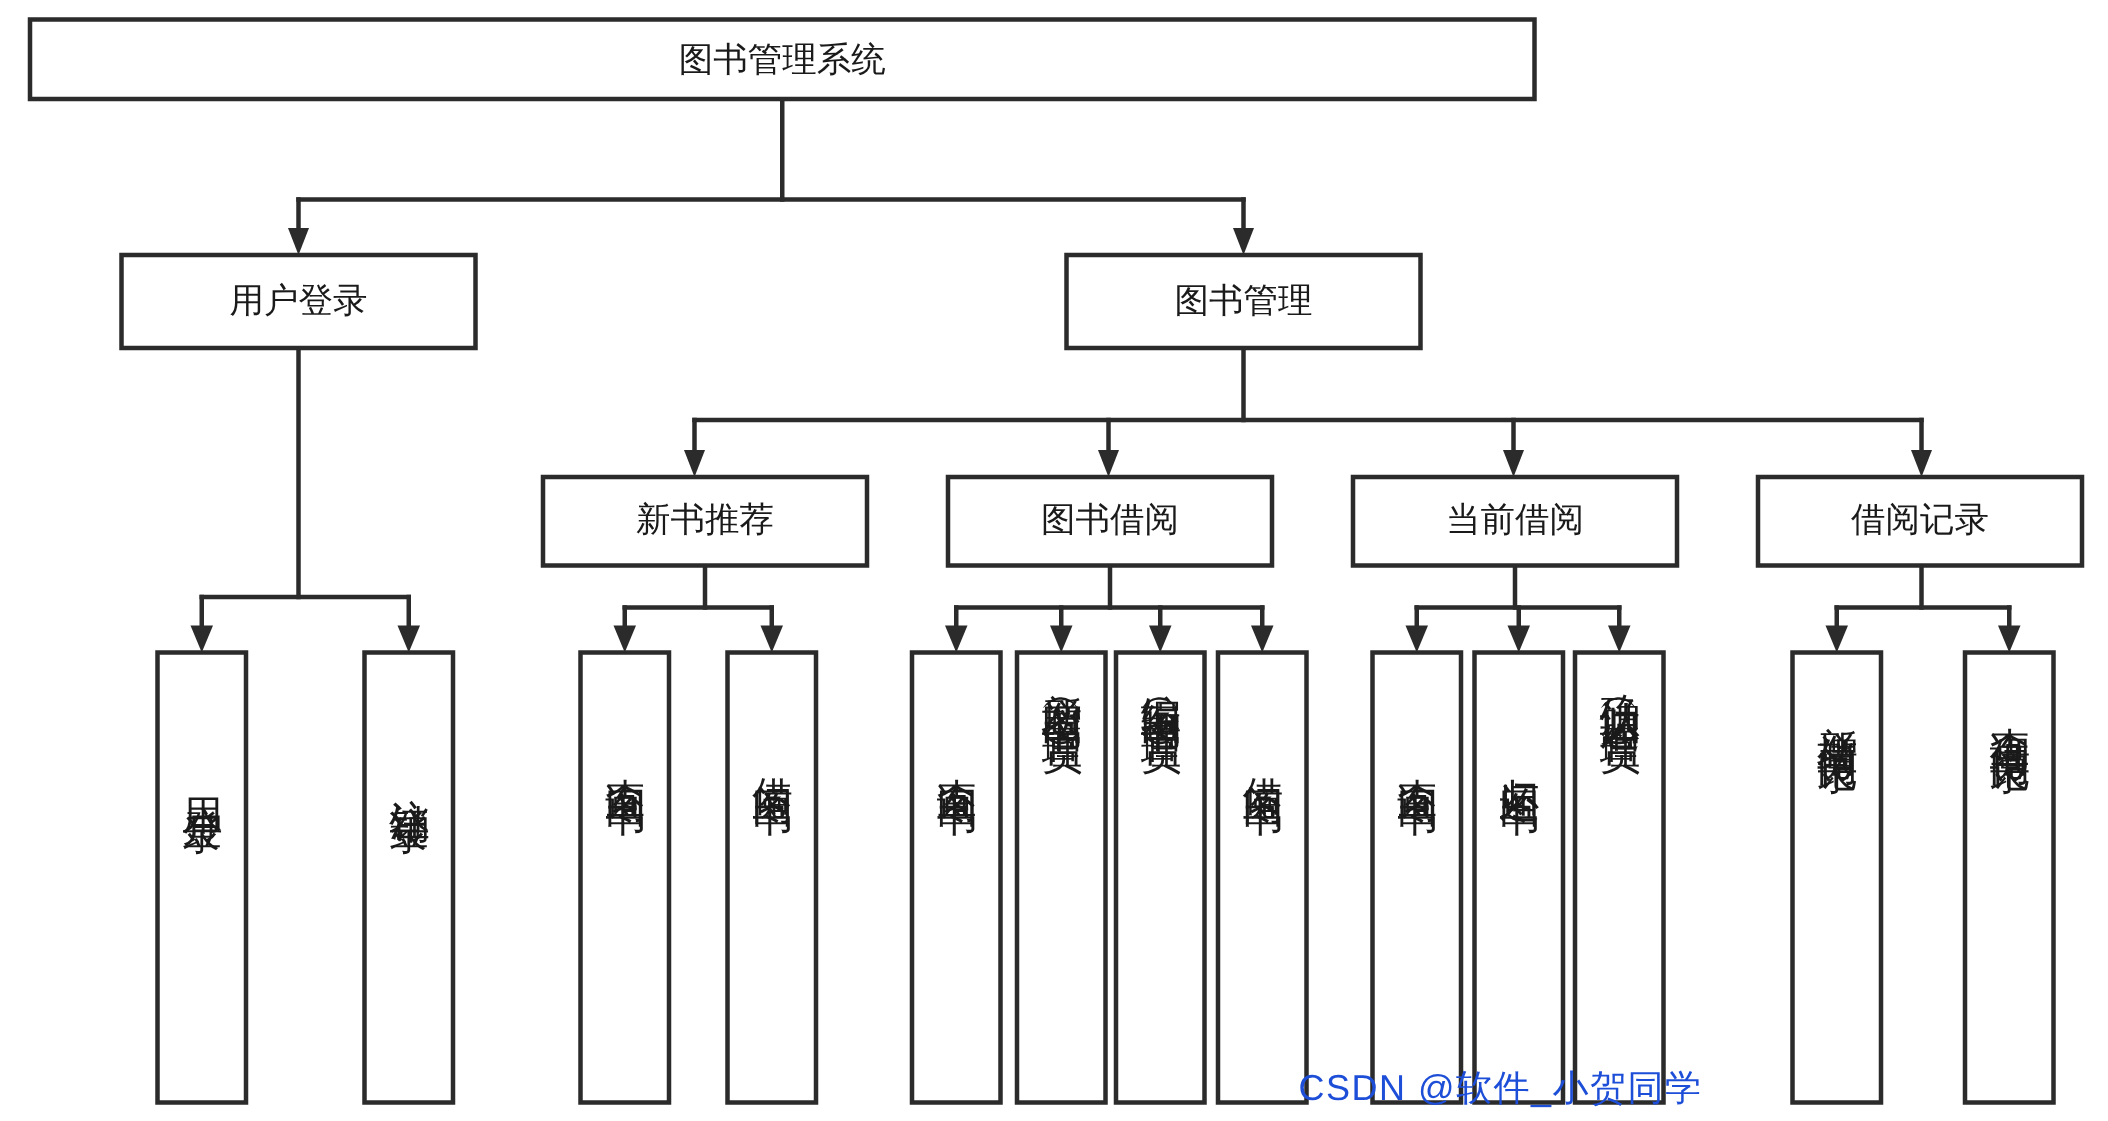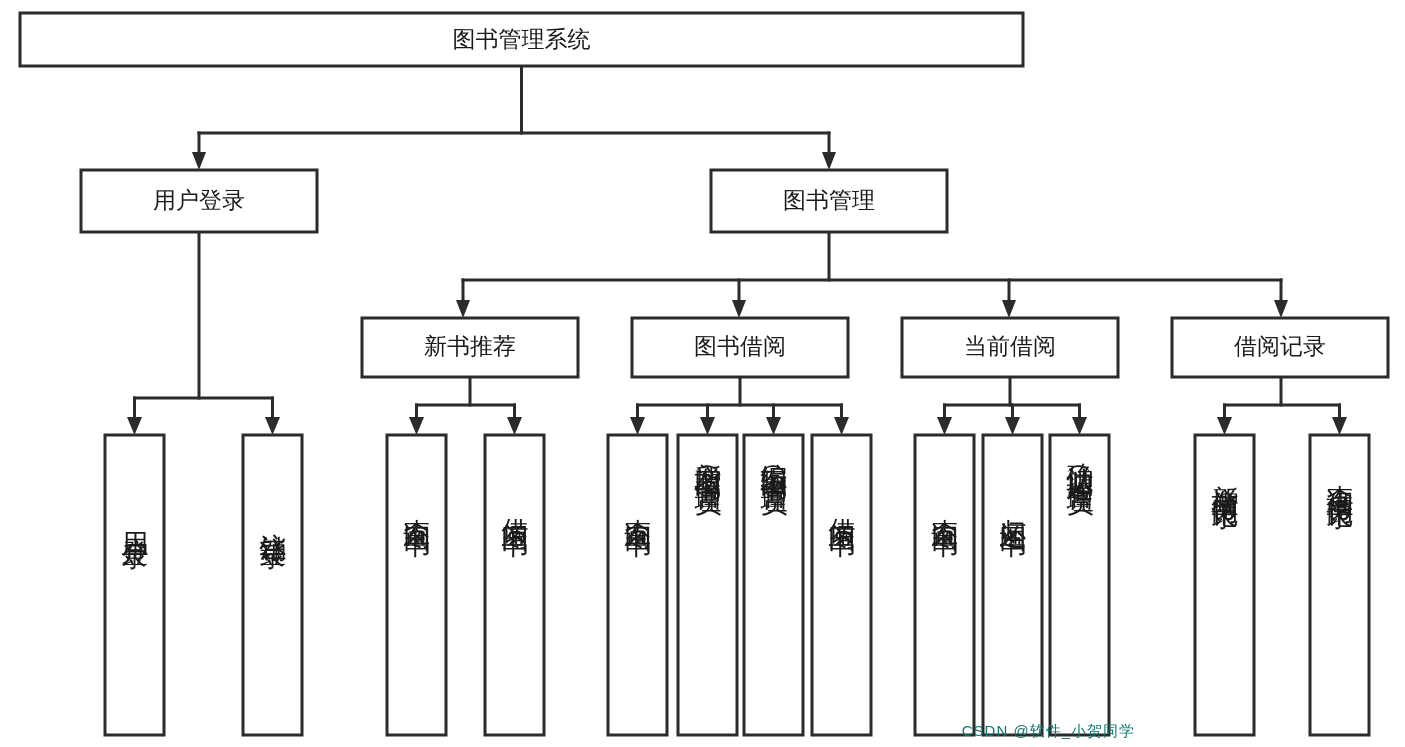--- a/index.html
+++ b/index.html
@@ -63,22 +63,22 @@
     line-height: 1.08;
     letter-spacing: 4px;
     color: #1a1a1a;
     white-space: nowrap;
   }
   .watermark {
     position: absolute;
     right: 8px;
     bottom: 6px;
     font-family: "Liberation Sans", "DejaVu Sans", sans-serif;
-    font-size: 15px;
-    color: #0f766e;
+    font-size: 24px;
+    color: #1d4ed8;
     letter-spacing: 1px;
     white-space: nowrap;
   }
 </style>
 </head>
 <body>
 
 <div id="diagram-root">
   <svg class="flow" viewBox="0 0 1405 747" xmlns="http://www.w3.org/2000/svg">
 

